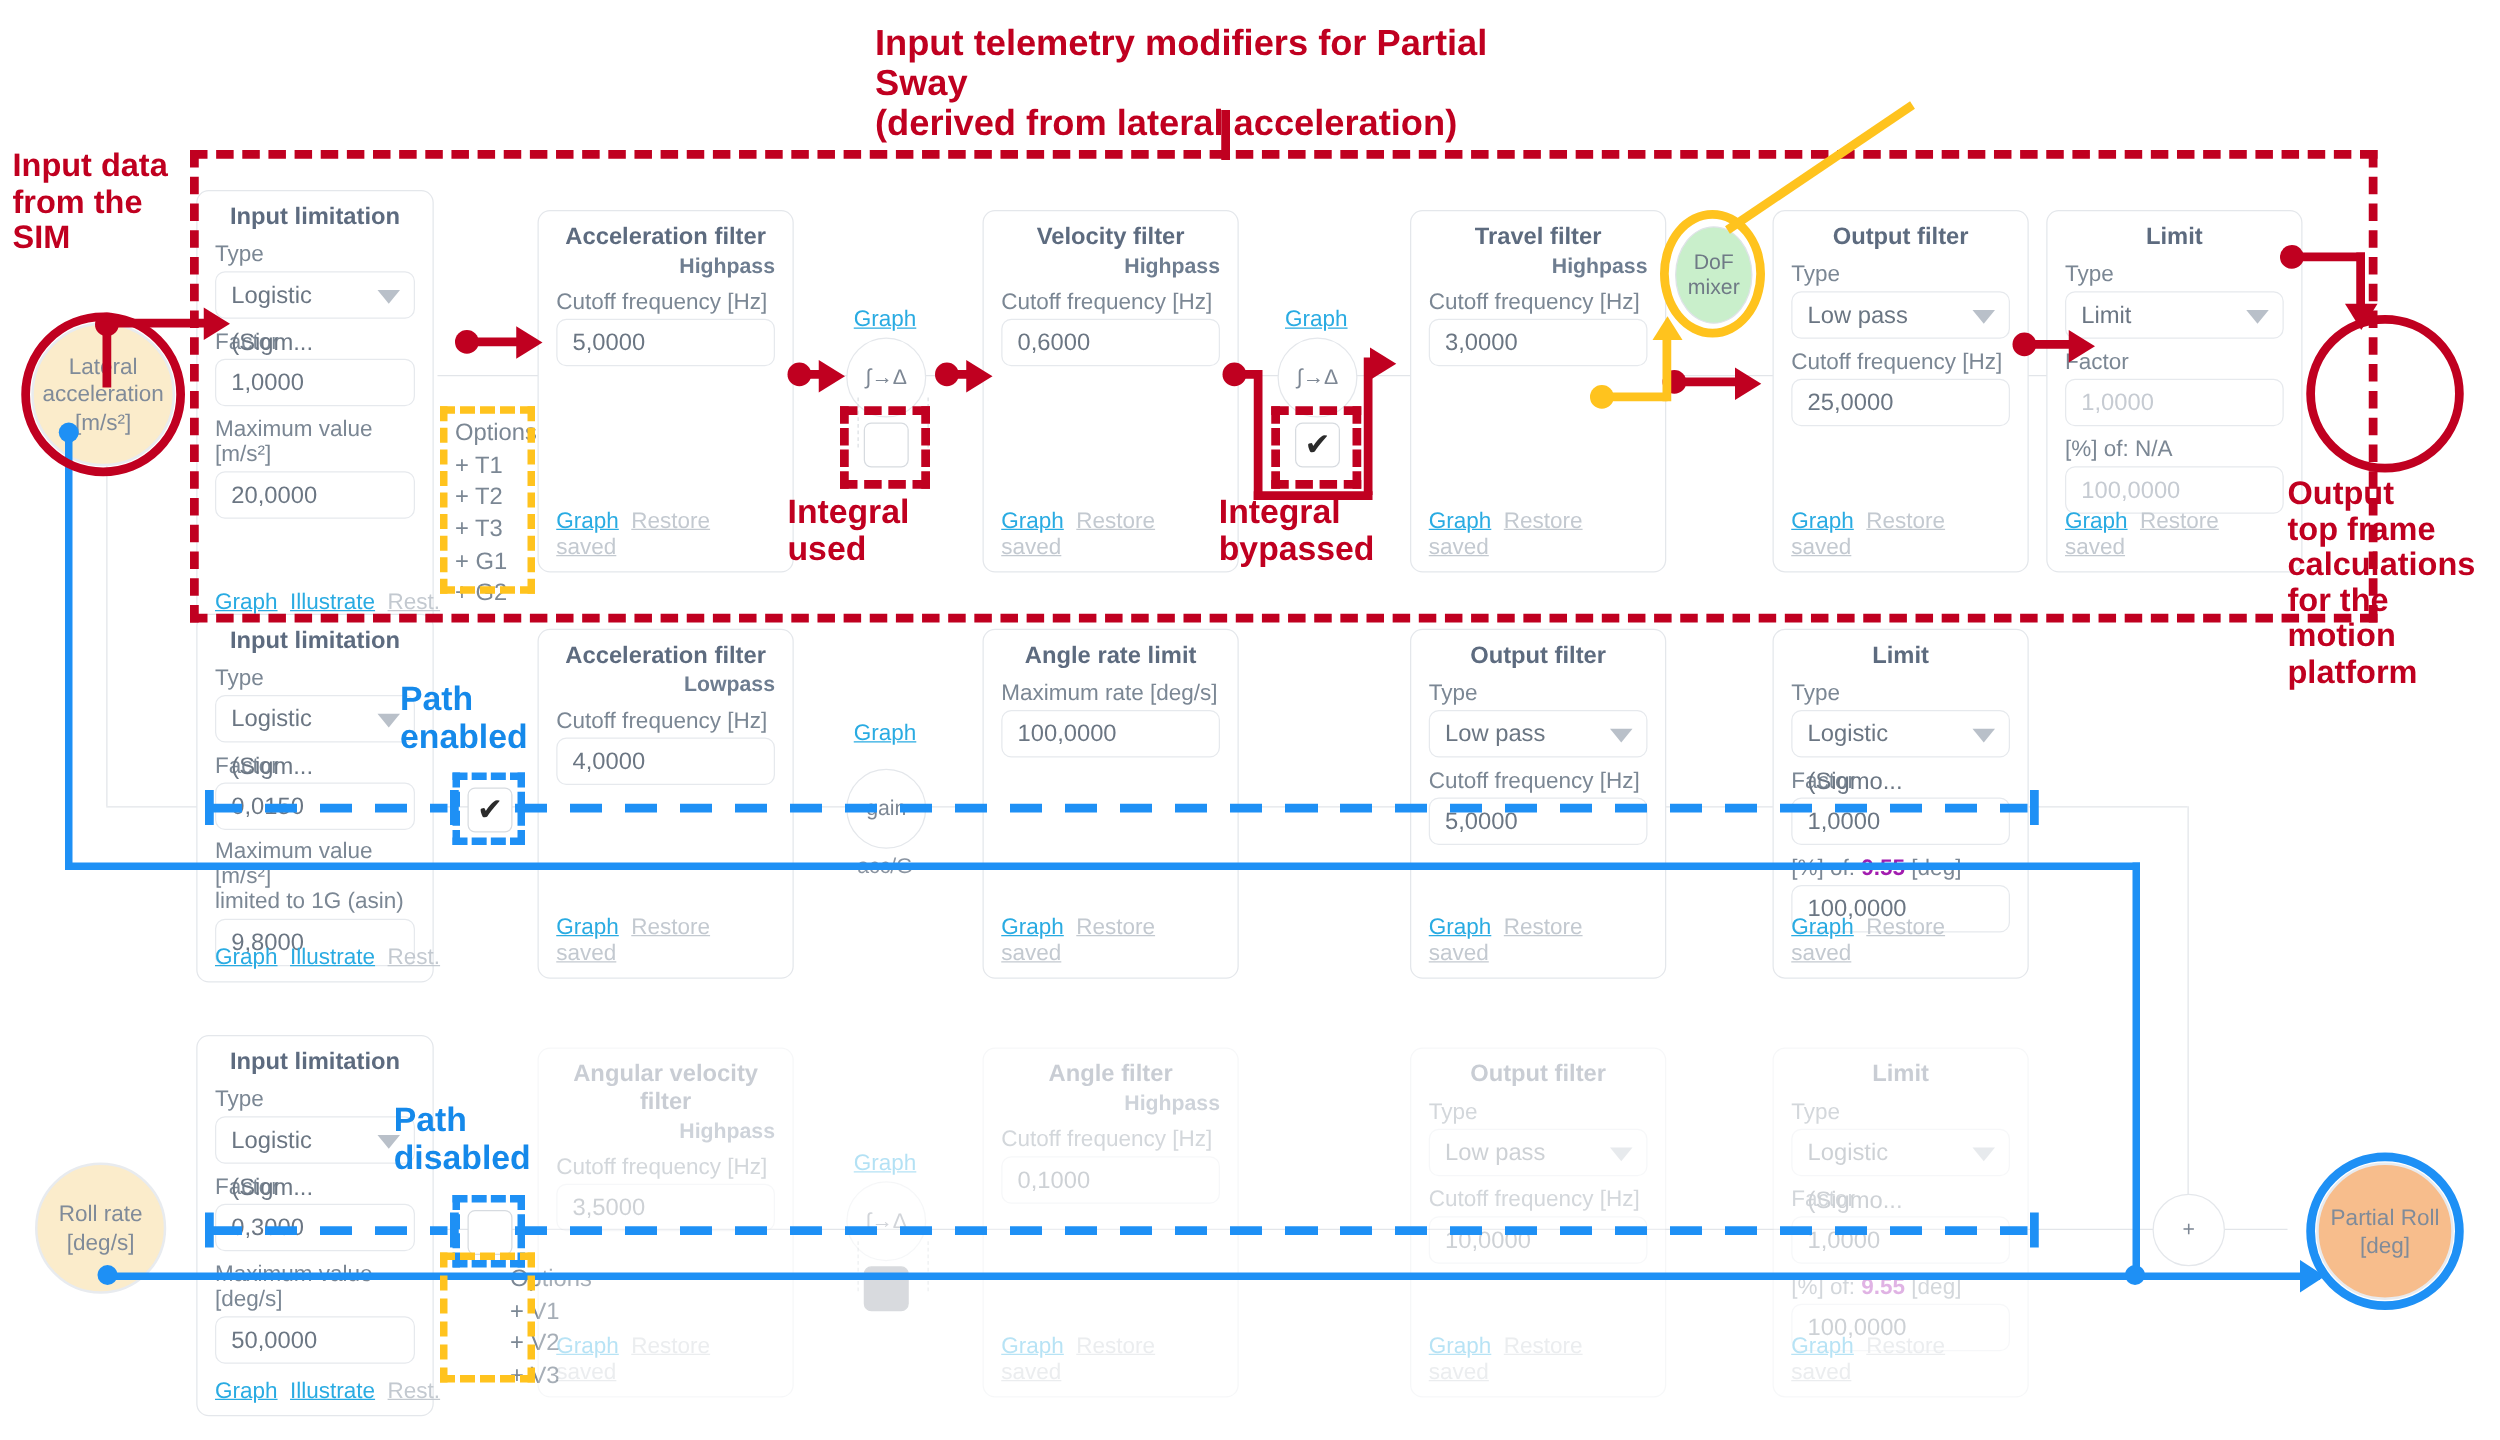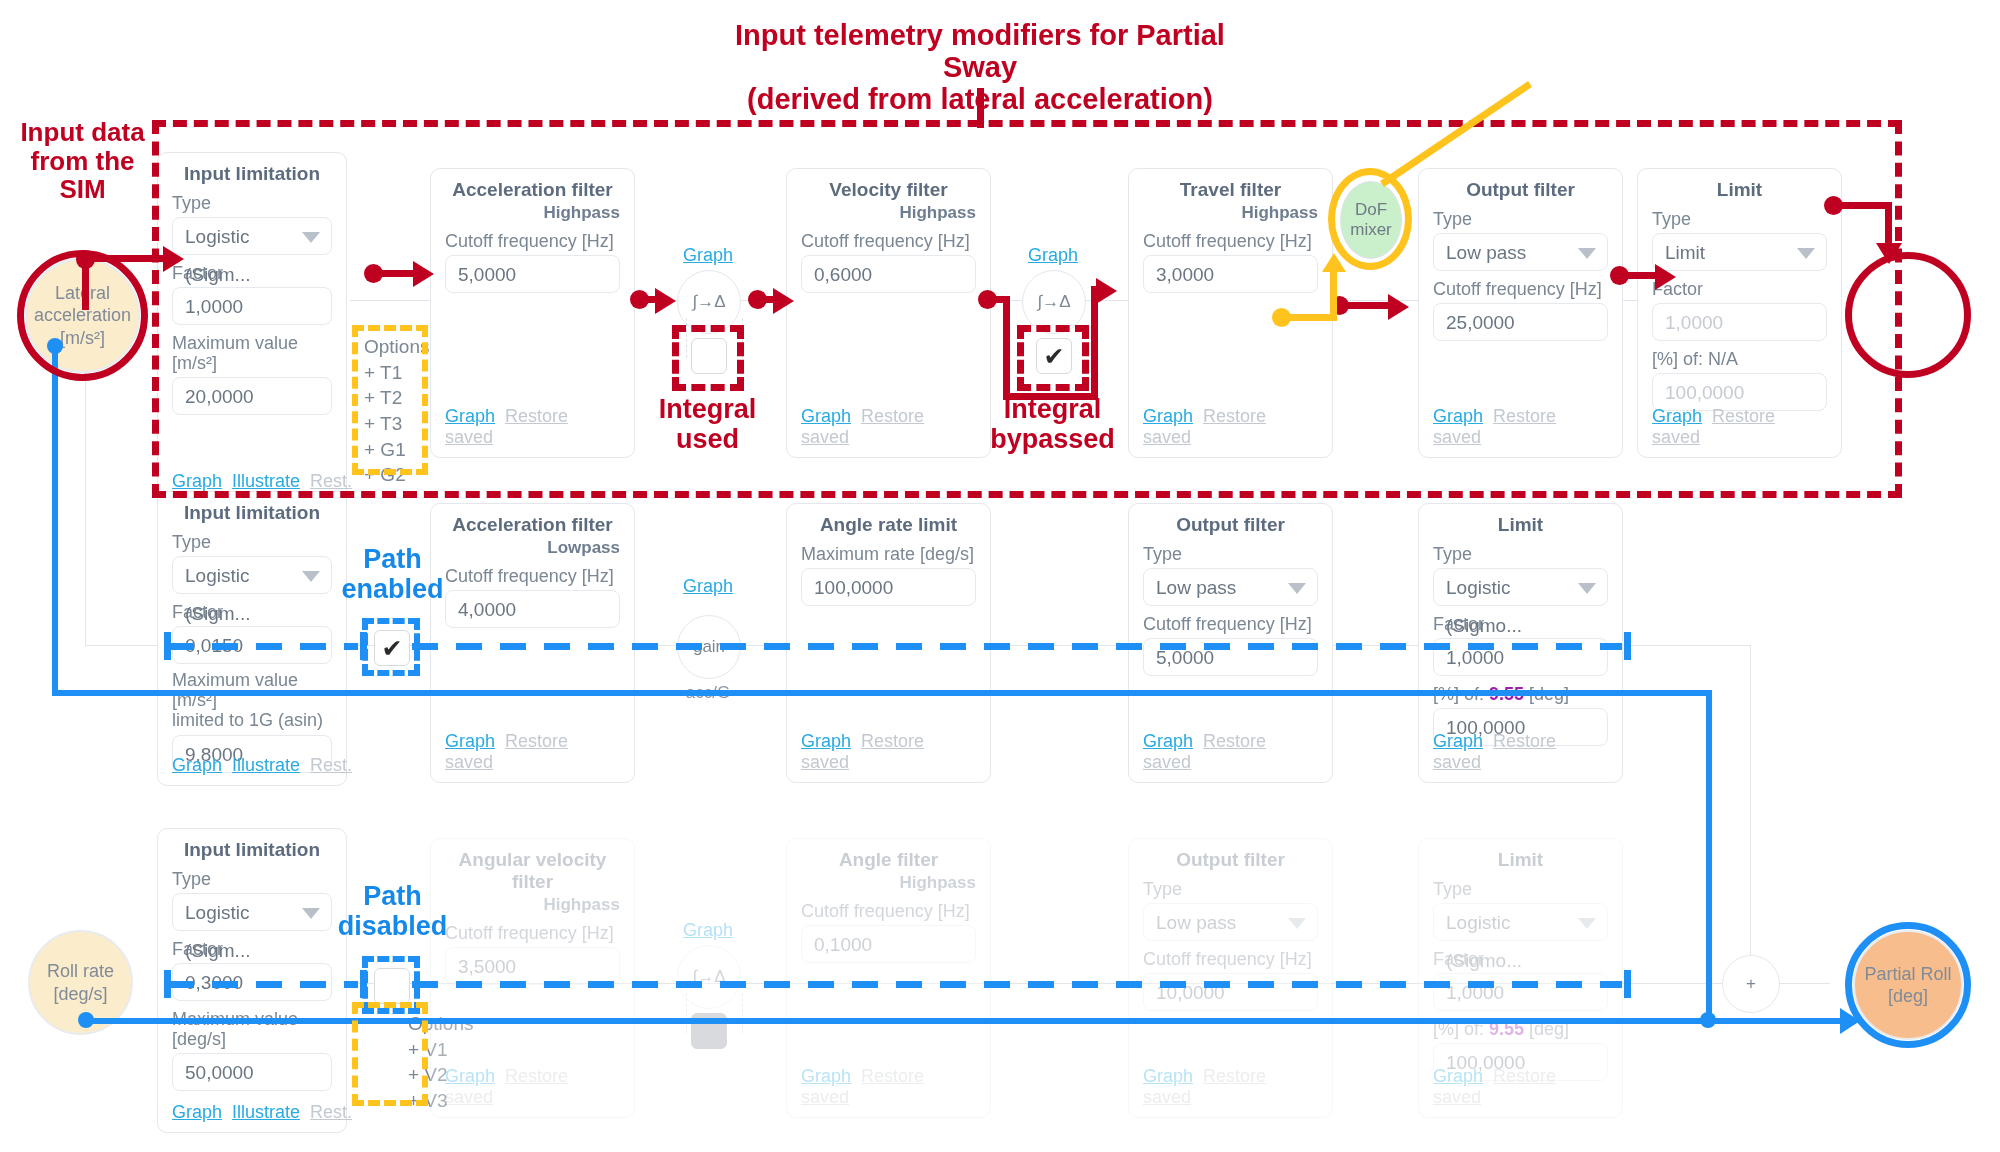--- a/index.html
+++ b/index.html
@@ -72,21 +72,21 @@
 
   
   .dashbox{position:absolute;box-sizing:border-box;}
   .dr{border:7px dashed #c00020;}
   .dy{border:6px dashed #ffc31e;}
   .db{border:6px dashed #1e90f5;}
   .ring{position:absolute;border-radius:50%;box-sizing:border-box;}
   .ring.r{border:7px solid #c00020;}
   .ring.b{border:7px solid #1e90f5;}
 
-  .note{position:absolute;font-weight:bold;text-align:center;line-height:1.1;}
+  .note{position:absolute;font-weight:bold;line-height:1.1;}
   .nred{color:#c00020;} .nylw{color:#f5b800;} .nblu{color:#1589ea;}
 
   .optbox{position:absolute;font-size:19px;color:#7b8794;line-height:1.35;
           padding:4px 8px;box-sizing:border-box;}
   .optbox div{white-space:nowrap;}
 </style>
 </head>
 <body>
 
 <div class="stage">
@@ -486,15 +486,18 @@
   </div>
 
   <div class="note nblu" style="left:320px;top:545px;width:145px;font-size:27px;">
     Path<br>enabled
   </div>
 
   <div class="note nblu" style="left:315px;top:882px;width:155px;font-size:27px;">
     Path<br>disabled
   </div>
 
+  <div class="note nred" style="left:1830px;top:380px;width:170px;font-size:26px;">
+    Output<br>top frame<br>calculations<br>for the<br>motion<br>platform
+  </div>
 
 
 </div>
 
 </body></html>

